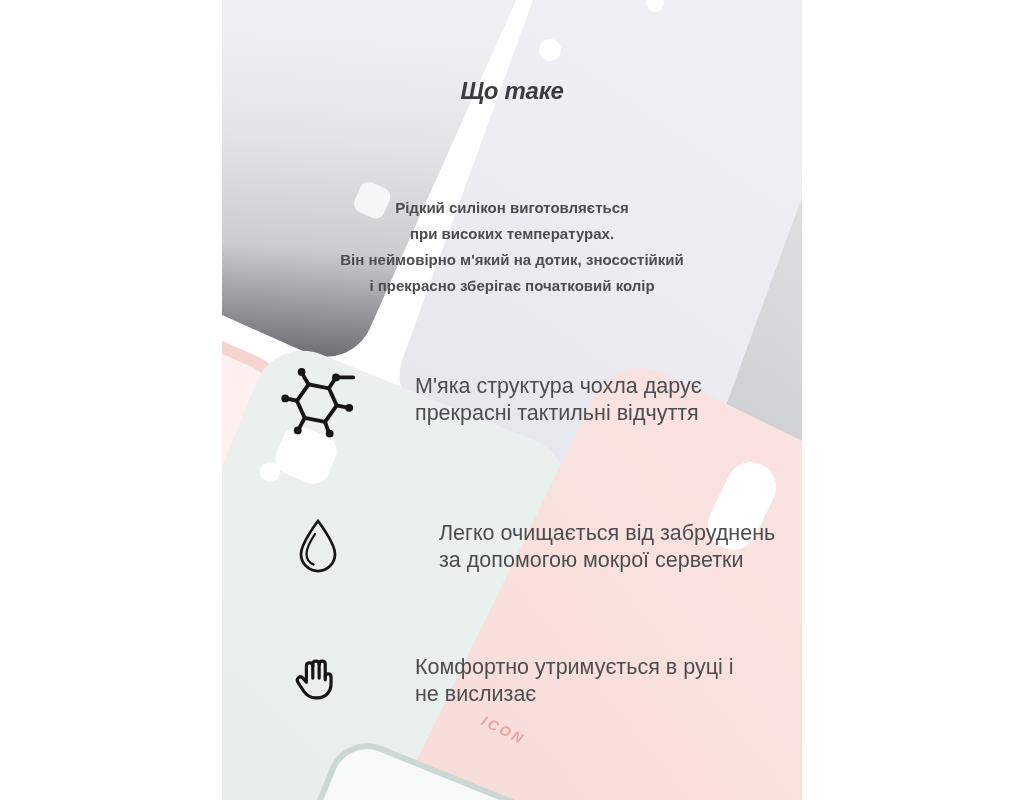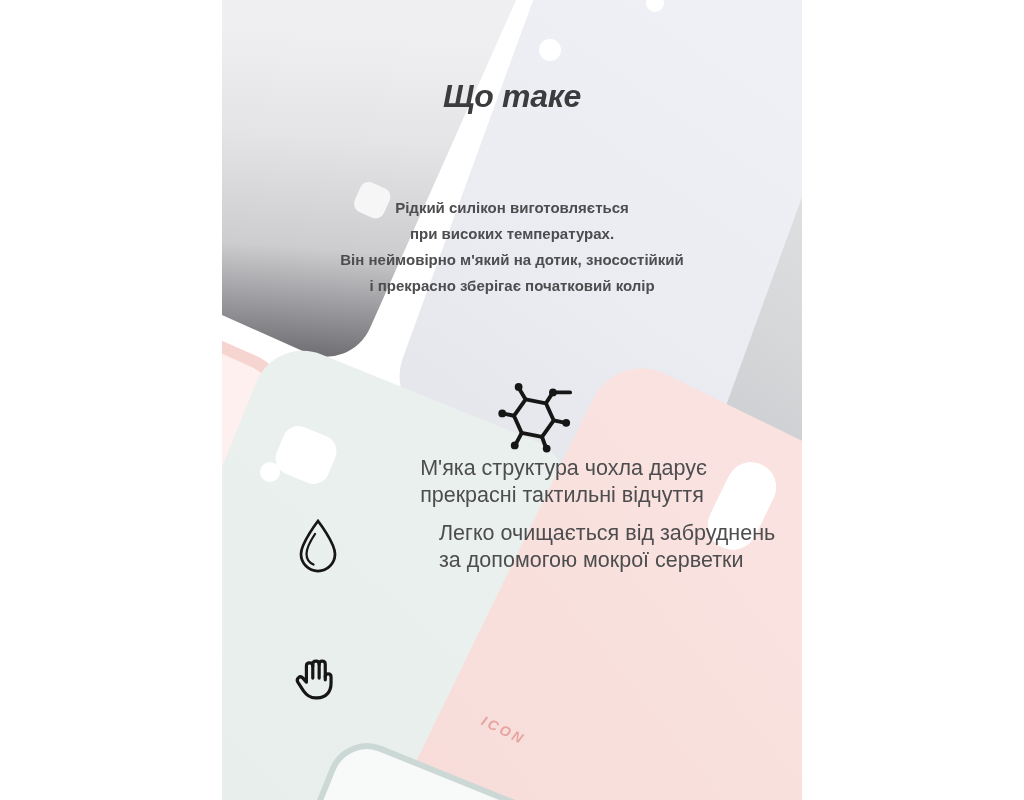--- a/index.html
+++ b/index.html
@@ -77,35 +77,35 @@
   }
   .case-outline-bl{
     left:75px;top:765px;width:210px;height:200px;border-radius:40px;
     transform:rotate(22deg);
     background:#f7faf9;border:6px solid #ccd8d5;
   }
   
   .content{position:absolute;inset:0;}
   .title{
     position:absolute;top:56px;left:0;right:0;text-align:center;
-    font-style:italic;font-weight:800;font-size:32px;line-height:38px;
+    font-style:italic;font-weight:800;font-size:24px;line-height:38px;
     color:#3c3c3f;letter-spacing:-0.3px;
   }
   .intro{
     position:absolute;top:195px;left:0;right:0;margin:0;text-align:center;
     font-size:15px;line-height:26px;font-weight:600;color:#4d4d4f;
     white-space:pre-line;
   }
   .feature{position:absolute;left:56px;right:10px;height:84px;display:flex;align-items:center;}
   .feature .icon-box{width:80px;display:flex;justify-content:center;align-items:center;flex:0 0 80px;}
   .feature p{
     margin:0 0 0 57px;font-size:21.5px;line-height:27px;font-weight:500;
     color:#4d4d4f;white-space:pre-line;text-align:left;
   }
-  .f1{top:375px;flex-direction:column;}
+  .f1{top:358px;}
   .f2{top:505px;gap:24px;}
   .f3{top:639px;}
   svg{display:block;}
 </style>
 </head>
 <body>
 
 <div class="stage">
   <div class="artwork">
 
@@ -182,17 +182,19 @@
       <div class="feature f3">
         <span class="icon-box">
           <svg width="58" height="58" viewBox="0 0 100 100">
             <g fill="none" stroke="#161616" stroke-width="5.5" stroke-linecap="round" stroke-linejoin="round">
               <path d="M41 45 V24 c0-7-11-7-11 0 v28 l-6-7 c-5-5.5-12.5 1-8.5 7.5 L25 67 c5.5 8 11 12 20.5 12 h3.5 c14 0 23.5-9.5 23.5-25.5 V43 c0-7-10-7-10 0 v5"></path>
               <path d="M41 24 v-3 c0-7 11-7 11 0 v24"></path>
               <path d="M52 21 c0-7 10.5-7 10.5 0 v22"></path>
             </g>
           </svg>
         </span>
+        <p>Комфортно утримується в руці і
+не вислизає</p>
       </div>
 
     </div>
   </div>
 </div>
 
 </body></html>

